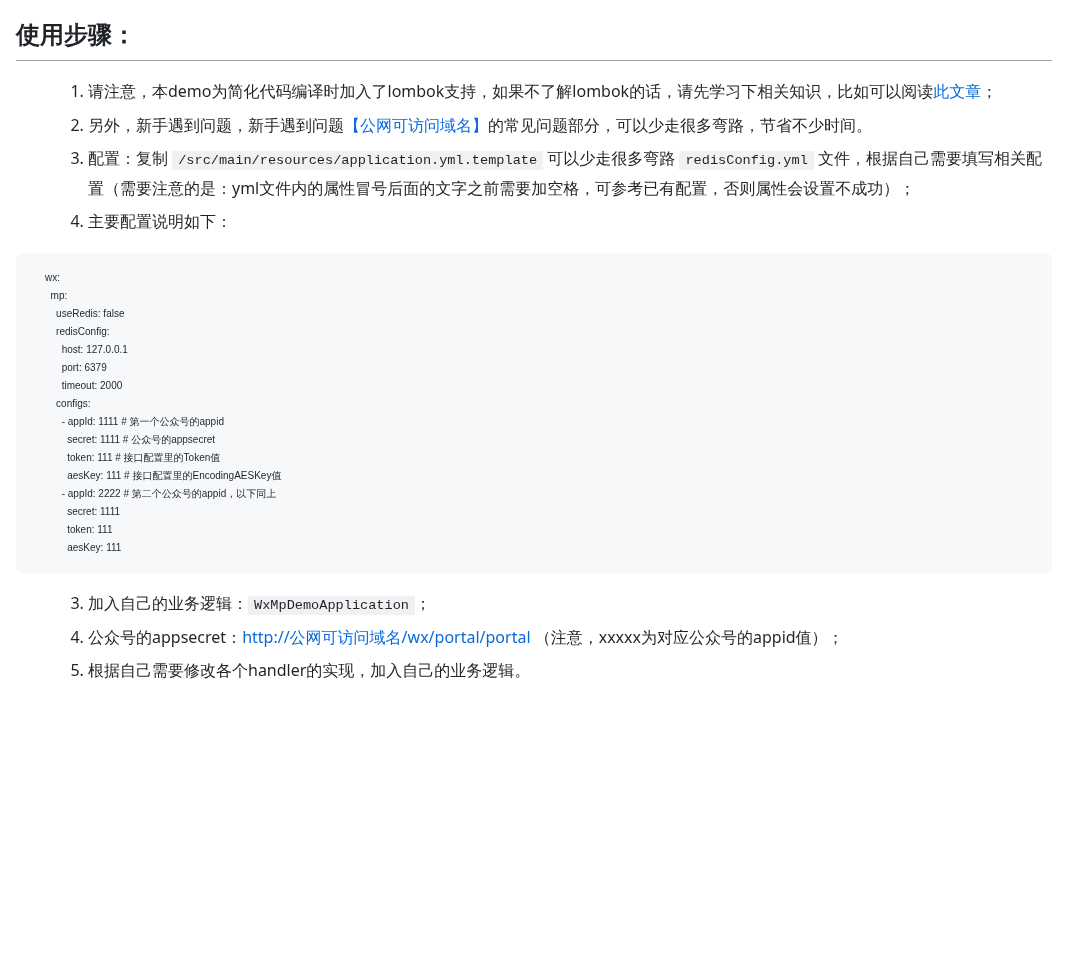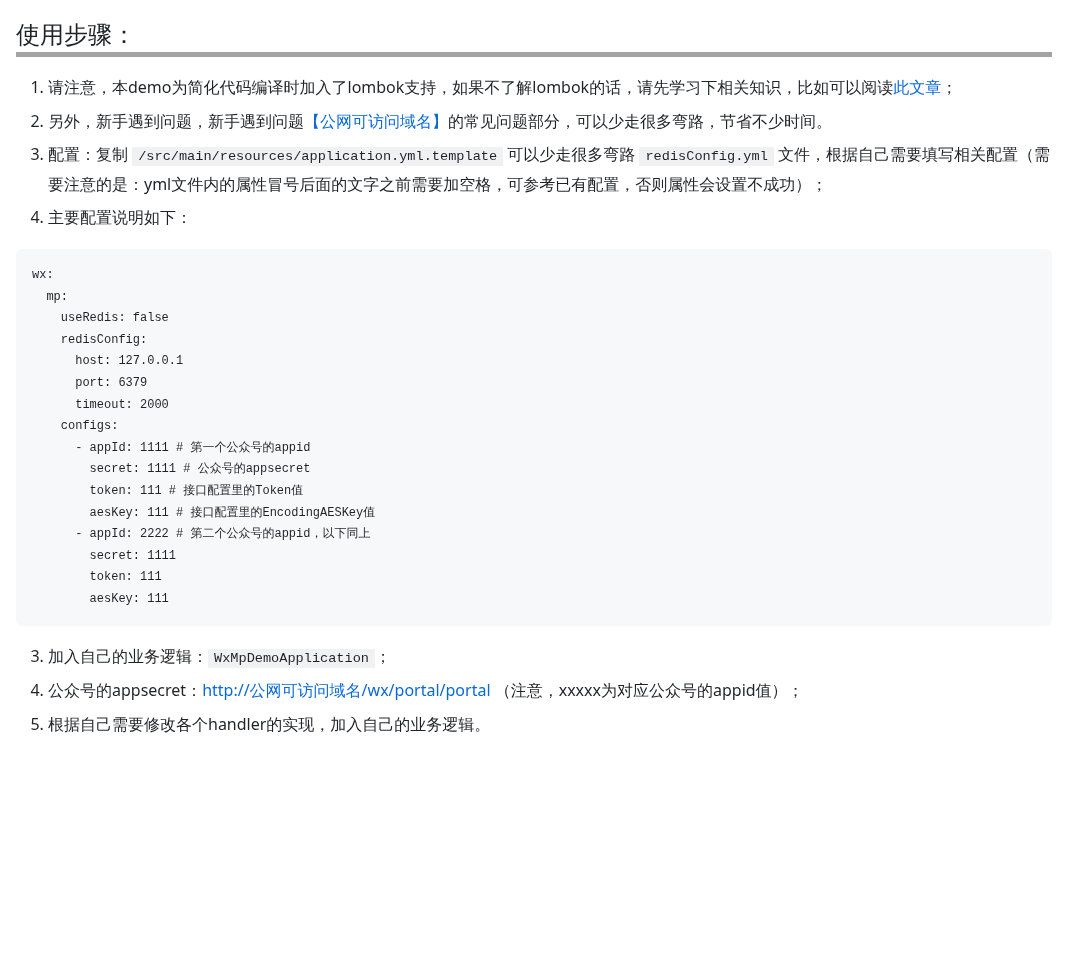--- a/index.html
+++ b/index.html
@@ -10,32 +10,34 @@
     body {
       font-family: -apple-system, BlinkMacSystemFont, "Segoe UI", "Noto Sans", Helvetica, Arial, sans-serif;
       color: #1f2328;
       font-size: 16px;
       line-height: 1.5;
       padding: 16px;
       width: 1068px;
     }
     h2 {
       font-size: 24px;
-      font-weight: 400;
-      border-bottom: 5px solid #a3a3a3;
+      font-weight: 700;
+      padding-bottom: 8px;
+      border-bottom: 1px solid #a3a3a3;
       margin-bottom: 16px;
     }
     ol {
       padding-left: 32px;
       margin-bottom: 16px;
     }
     ol li {
       margin-top: 4px;
       line-height: 1.85;
       font-size: 16px;
+      margin-left: 40px;
     }
     a {
       color: #0969da;
       text-decoration: none;
     }
     code.inline {
       background-color: #eff1f3;
       padding: 2px 6px;
       border-radius: 0;
       font-family: ui-monospace, SFMono-Regular, "SF Mono", Menlo, Consolas, "Liberation Mono", monospace;
@@ -43,24 +45,25 @@
       white-space: nowrap;
     }
     .codeblock {
       background-color: #f6f8fa;
       border-radius: 6px;
       padding: 16px;
       margin: 16px 0;
       overflow-x: auto;
     }
     .codeblock pre {
-      font-family: Liberation Mono, monospace;
-      font-size: 12px;
+      font-family: Liberation Sans, sans-serif;
+      font-size: 10px;
       line-height: 1.8;
       white-space: pre;
+      margin-left: 13px;
     }
     .list-text {
       
     }
   </style>
 </head>
 <body>
 
 <h2>使用步骤：</h2>
 

